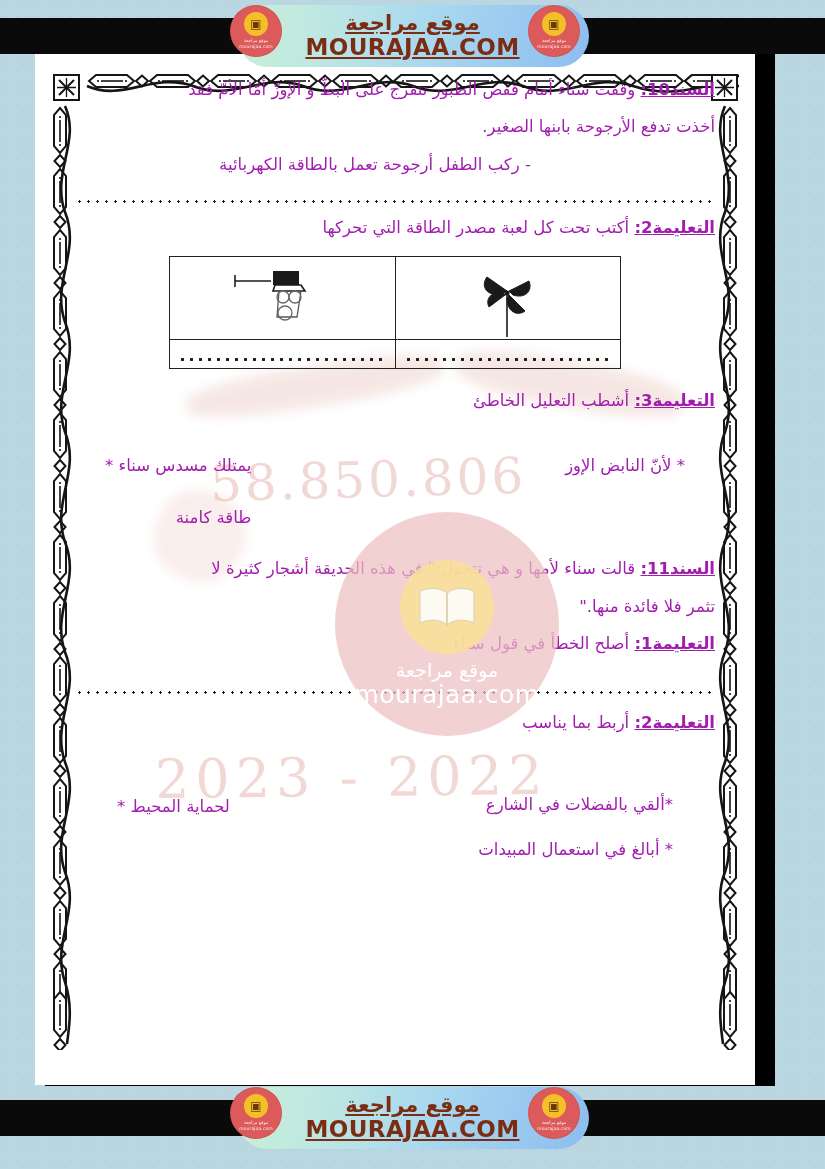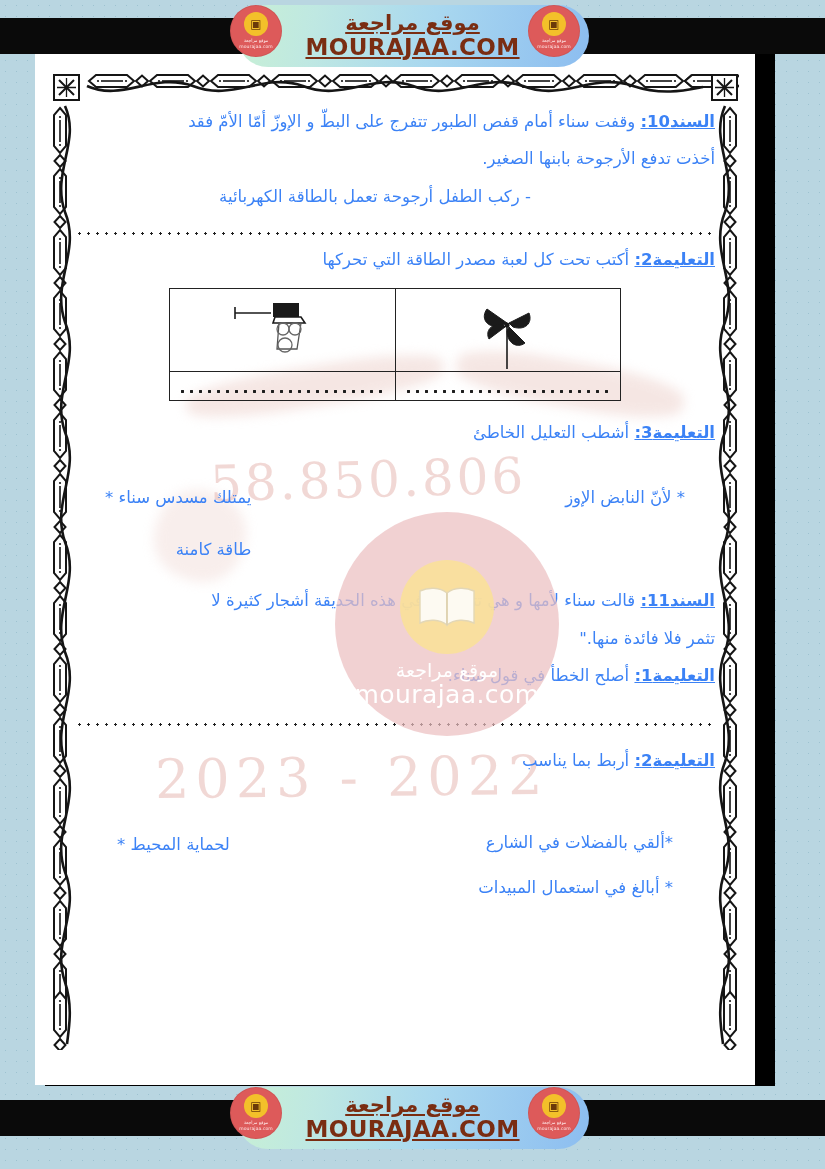--- a/index.html
+++ b/index.html
@@ -89,24 +89,24 @@
   .blob-c{left:120px;top:455px;width:90px;height:90px;transform:rotate(20deg);border-radius:45%;opacity:.35;}
 
   
   .frame{
     position:absolute;left:16px;top:36px;width:688px;height:978px;z-index:9;
   }
   .frame svg{display:block;}
 
   
   .content{
-    position:absolute;left:40px;top:68px;width:640px;
+    position:absolute;left:40px;top:36px;width:640px;
     z-index:12;
     direction:rtl;text-align:right;
-    color:#3b82f6;
+    color:#a21caf;
     font-size:16.5px;line-height:2.15;
   }
   .lbl{font-weight:bold;text-decoration:underline;}
   .para{margin:0 0 2px 0;}
   .indent-r{padding-right:40px;text-align:center;}
 
   .dotline{
     height:12px;margin:10px 0 6px 0;
     background-image:radial-gradient(#1d1d1d 1.15px, transparent 1.3px);
     background-size:9px 9px;background-position:0 5px;background-repeat:repeat-x;
@@ -371,21 +371,21 @@
       <span>تثمر فلا فائدة منها."</span>
     </p>
 
     <p class="para">
       <span class="lbl">التعليمة1:</span>
       <span>أصلح الخطأ في قول سناء:</span>
     </p>
 
     <div class="dotline" style="margin-top:22px"></div>
 
-    <p class="para" style="margin-top:16px">
+    <p class="para" style="margin-top:10px">
       <span class="lbl">التعليمة2:</span>
       <span>أربط بما يناسب</span>
     </p>
 
     <div class="match-wrap tight">
       <div class="match-left">
         <div>*ألقي بالفضلات في الشارع</div>
         <div>* أبالغ في استعمال المبيدات</div>
       </div>
       <div class="match-right">

